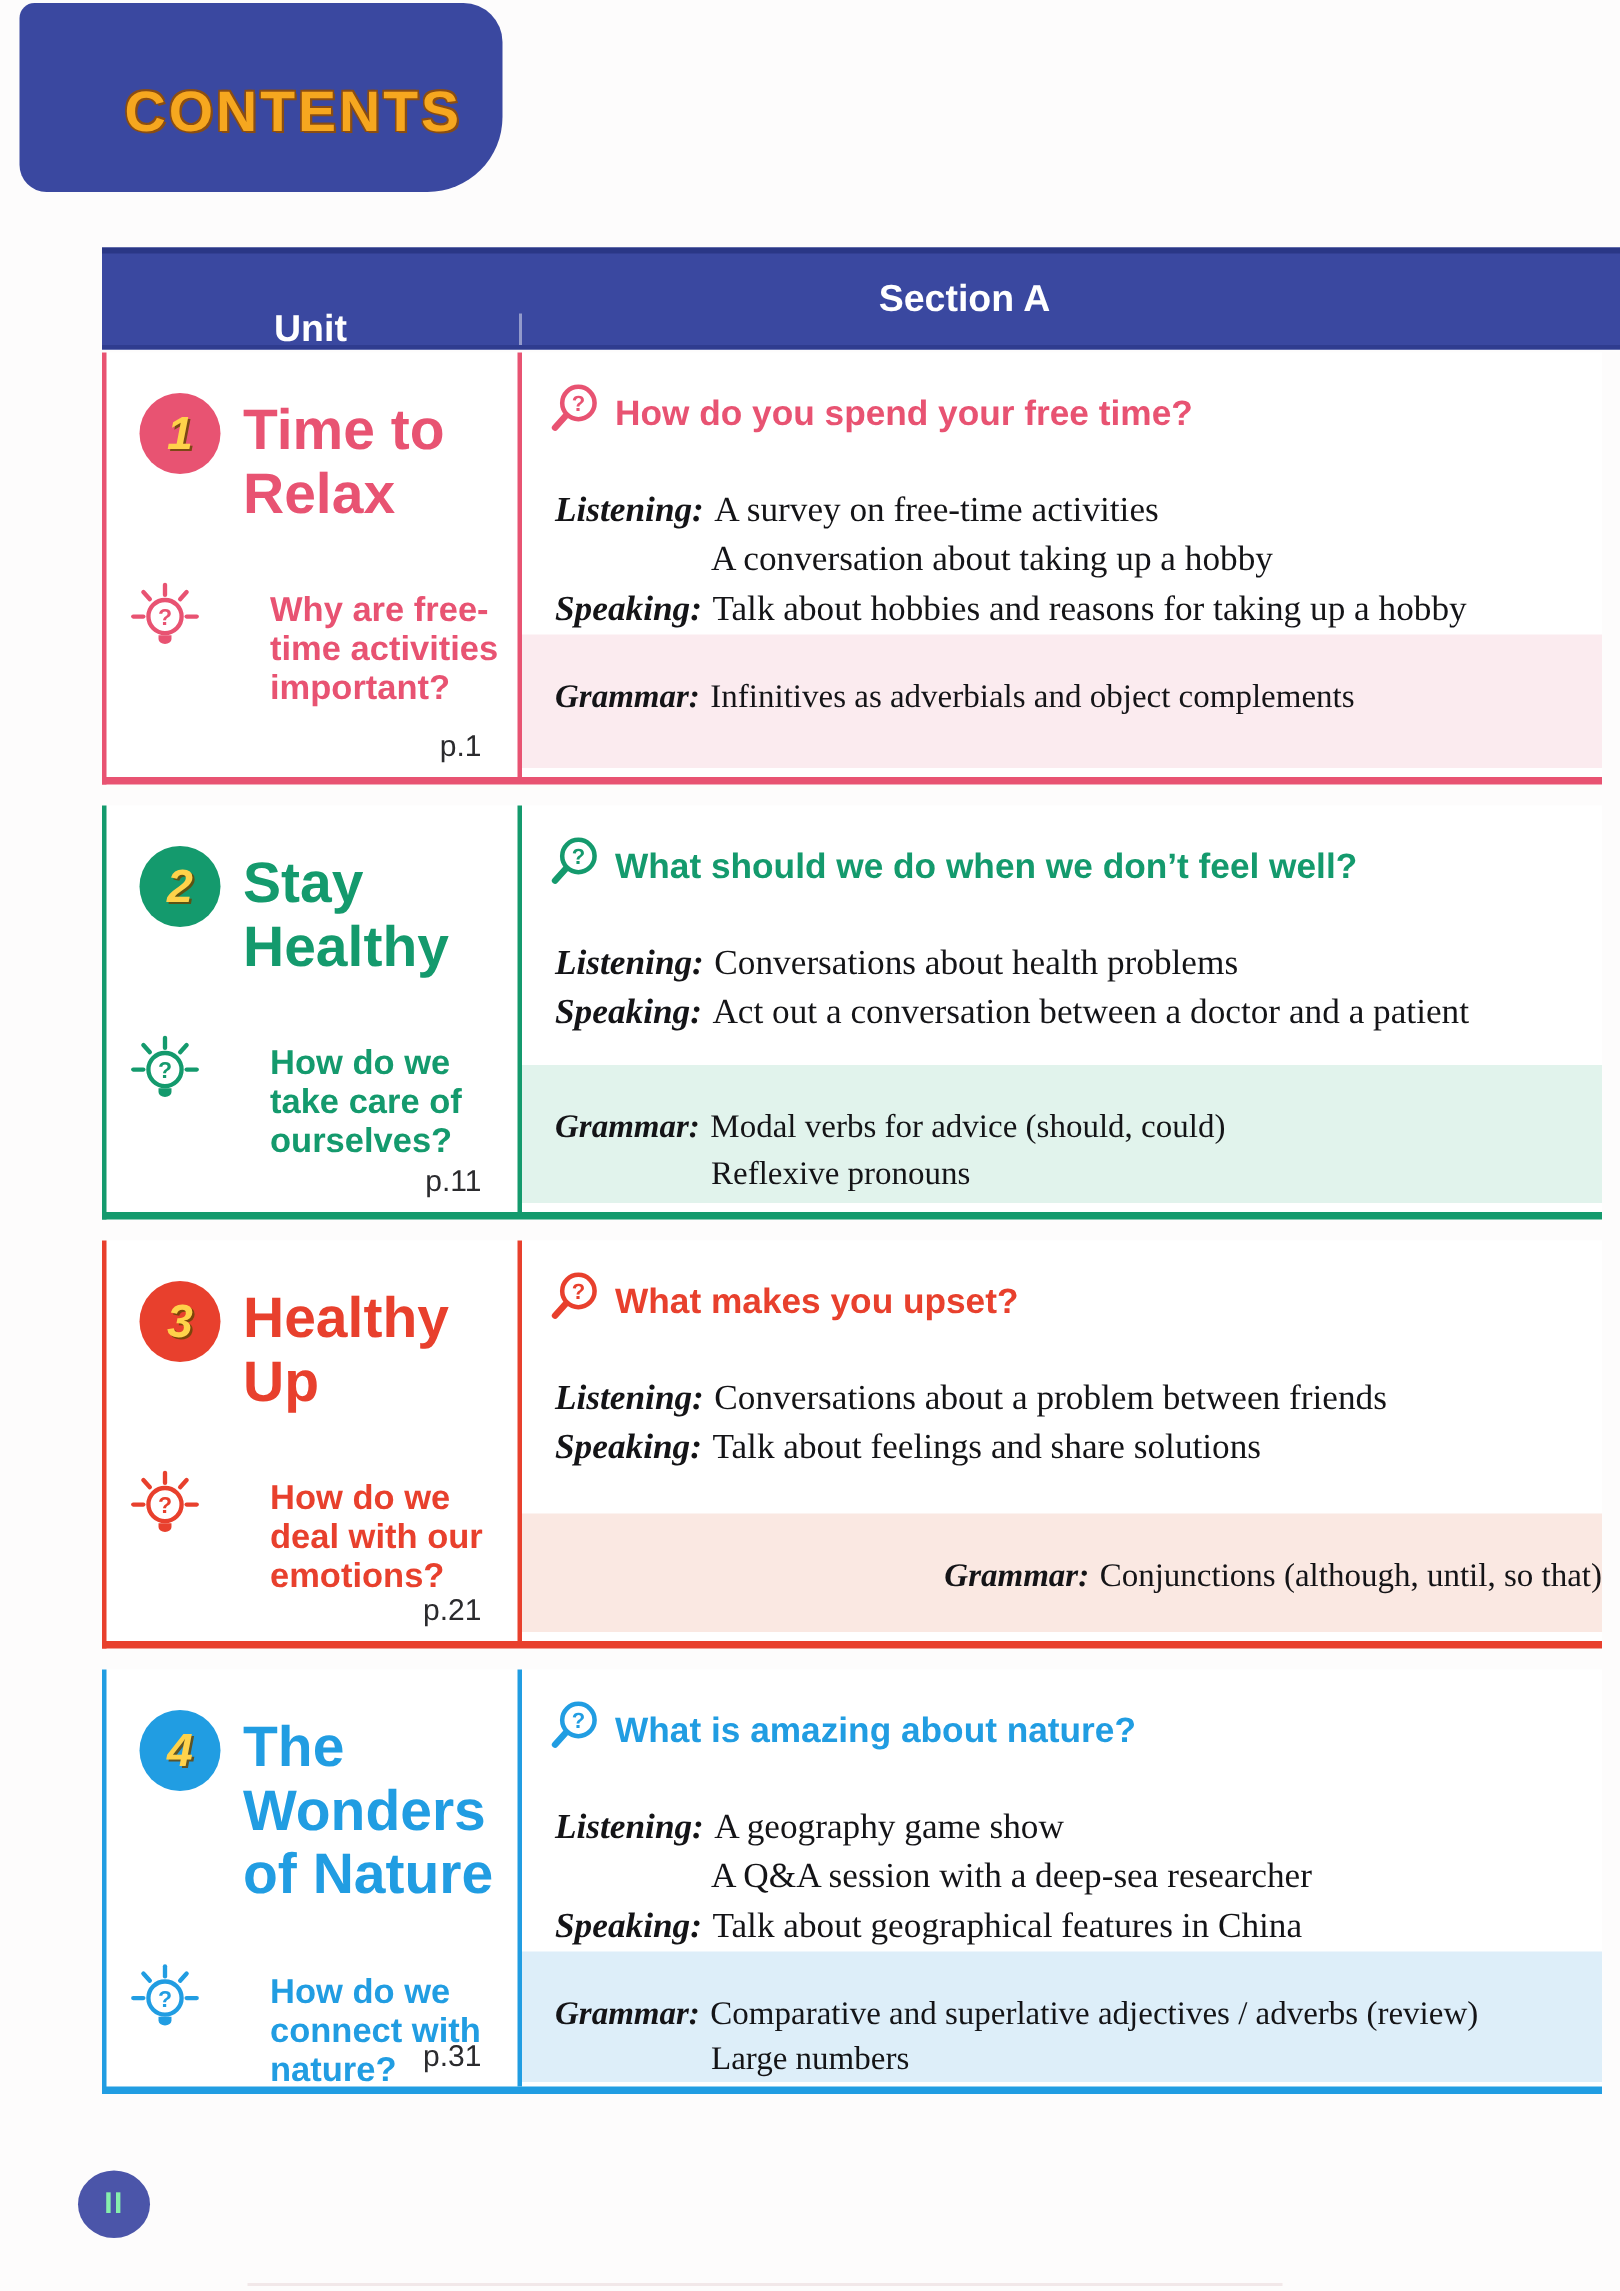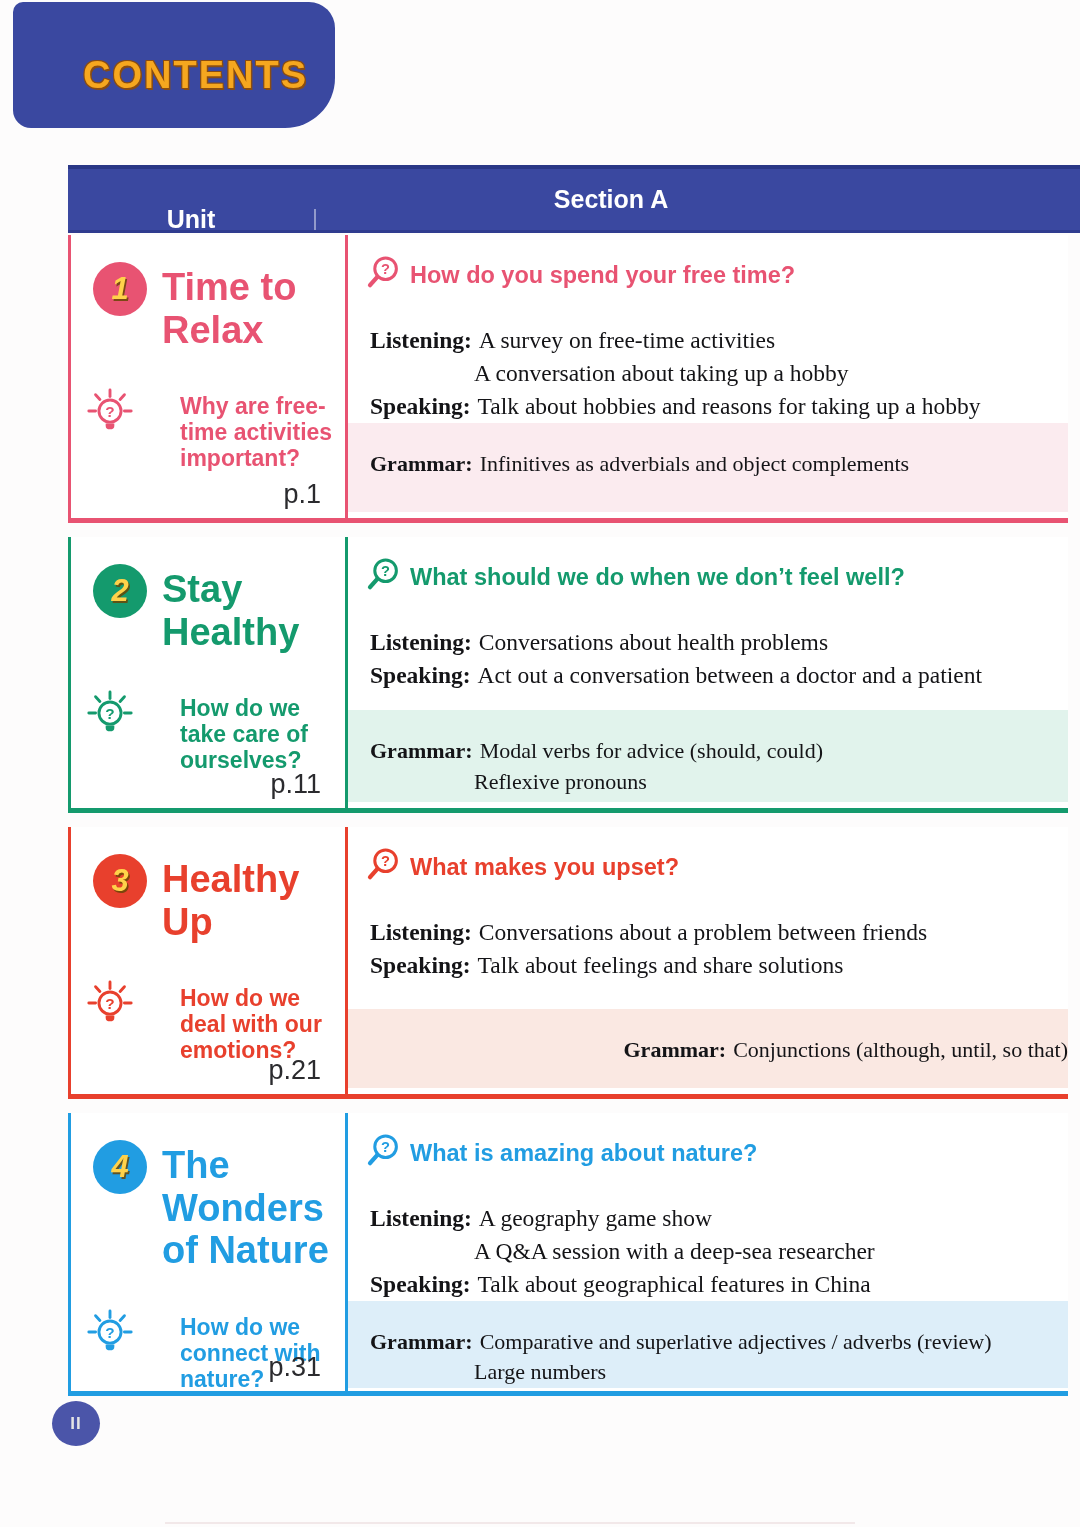--- a/index.html
+++ b/index.html
@@ -24,21 +24,21 @@
   }
 
   
   .table-header {
     position:absolute; left:68px; top:165px; right:0; height:68px;
     background:var(--blue,#3A48A0);
     border-top:4px solid #2A3786;
     border-bottom:3px solid #2F3C8F;
     display:flex; color:#ffffff; font-weight:bold; font-size:25px;
   }
-  .th-unit { width:248px; display:flex; align-items:center; justify-content:center;
+  .th-unit { width:280px; display:flex; align-items:center; justify-content:center;
              border-right:2px solid rgba(255,255,255,.45);margin-top:40px; }
   .th-section { width:590px; display:flex; align-items:center; justify-content:center; }
 
   
   .rows { position:absolute; left:68px; top:235px; width:1000px; }
   .unit-row {
     display:flex; background:#ffffff; margin-bottom:14px;
     border-left:3px solid var(--c);
     border-bottom:5px solid var(--c);
   }
@@ -51,49 +51,49 @@
   .unit-num {
     flex:0 0 auto; width:54px; height:54px; border-radius:50%;
     background:var(--c); display:flex; align-items:center; justify-content:center;
     color:#FFD24A; font-size:31px; font-weight:bold; font-style:italic;
     text-shadow:1.5px 1.5px 0 rgba(105,70,5,.85);
   }
   .unit-title { font-weight:bold; font-size:38px; line-height:1.12; color:var(--c); margin-top:4px; }
   .unit-q { display:flex; gap:9px; margin:36px 0 0 14px; }
   .bulb { flex:0 0 auto; color:var(--c); }
   .unit-q-text { font-weight:bold; font-size:23px; line-height:1.13; color:var(--c); margin-top:6px;margin-left:36px; }
-  .page-ref { position:absolute; right:24px; bottom:8px; font-size:27px; color:#2b2b2e; }
+  .page-ref { position:absolute; right:24px; bottom:8px; font-size:20px; color:#2b2b2e; }
 
   
   .section-cell { flex:1; display:flex; flex-direction:column; }
   .q-line {
     display:flex; align-items:center; gap:8px; margin:17px 0 0 16px;
     color:var(--c); font-weight:bold; font-size:23.5px;
   }
   .mag { flex:0 0 auto; color:var(--c); margin-top:2px; }
   .content {
     margin:26px 0 0 22px;
     font-family:"Liberation Serif", serif; font-size:23.5px; color:#141417; line-height:1.4;
   }
-  .lbl { font-weight:bold; margin-right:7px; }
+  .lbl { font-weight:bold; margin-right:7px;font-style:italic; }
   .cont { margin-left:104px; }
   .band {
     margin-top:auto; margin-bottom:6px; width:100%;
     background:var(--band); padding:26px 0 0 22px;
     font-family:"Liberation Serif", serif; font-size:22px; color:#141417; line-height:1.4;
   }
   .row0 .band { height:101px; } .row1 .band { height:92px; }
   .row2 .band { height:79px;text-align:right; } .row3 .band { height:100px; }
 
   
   .page-badge {
-    position:absolute; left:52px; top:1401px; width:48px; height:45px;
+    position:absolute; left:52px; top:1447px; width:48px; height:45px;
     background:#4B55A9; border-radius:50%;
     display:flex; align-items:center; justify-content:center;
-    color:#e5e5e5; font-size:17px; font-weight:bold; letter-spacing:1px;
+    color:#86efac; font-size:20px; font-weight:bold; letter-spacing:1px;
   }
   .page-edge { position:absolute; left:165px; top:1522px; width:690px; height:2px;
                background:#efe2e4; opacity:.8; }
 </style>
 </head>
 <body>
 
 <div class="page">
 
   <div class="banner">

